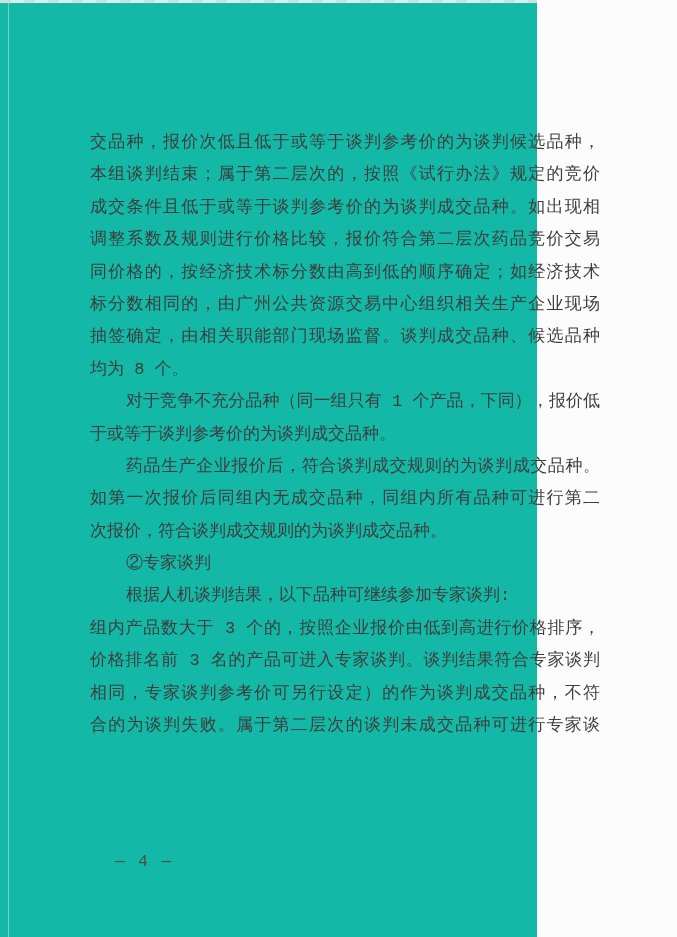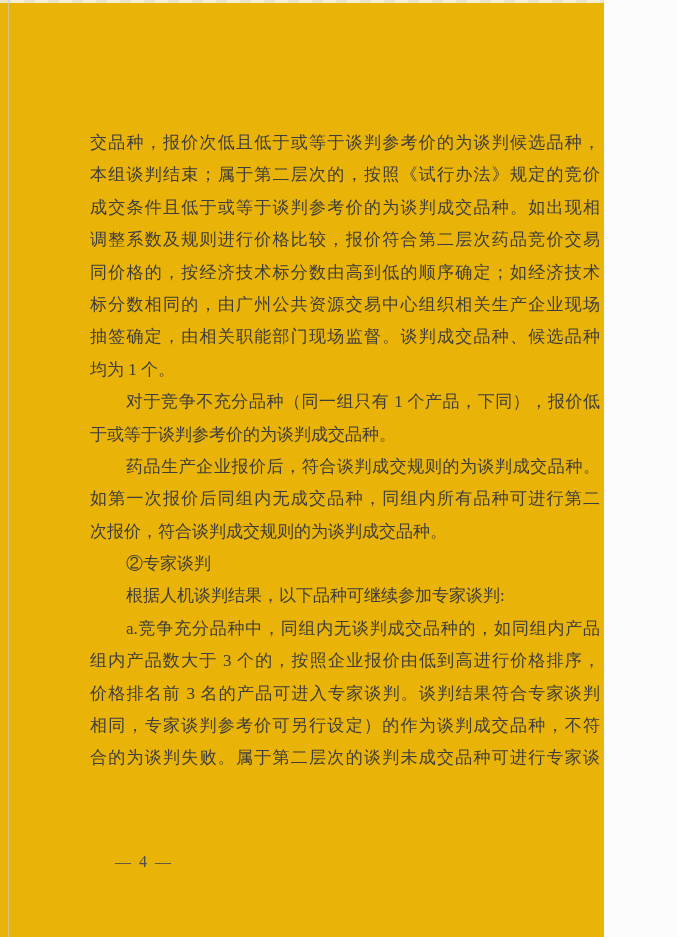--- a/index.html
+++ b/index.html
@@ -6,23 +6,24 @@
     margin: 0;
     padding: 0;
     width: 677px;
     height: 937px;
     overflow: hidden;
     background: #fcfcfc;
     font-family: "Liberation Serif", "DejaVu Serif", serif;
   }
   .page {
     position: relative;
-    width: 604px;
+    width: 537px;
     height: 937px;
-    background: #eab308;
+    background: #14b8a6;
+    font-family: Liberation Mono, monospace;
   }
   
   .scan-edge-top {
     position: absolute;
     left: 0; top: 0;
     width: 100%; height: 3px;
     background: repeating-linear-gradient(90deg, #e9ecec 0 11px, #f8f9f9 11px 24px);
     opacity: .85;
   }
   .scan-edge-left {
@@ -71,29 +72,28 @@
   <div class="scan-edge-left"></div>
 
   <div class="text-block">
     <div class="line j">交品种，报价次低且低于或等于谈判参考价的为谈判候选品种，</div>
     <div class="line j">本组谈判结束；属于第二层次的，按照《试行办法》规定的竞价</div>
     <div class="line j">成交条件且低于或等于谈判参考价的为谈判成交品种。如出现相</div>
     <div class="line j">调整系数及规则进行价格比较，报价符合第二层次药品竞价交易</div>
     <div class="line j">同价格的，按经济技术标分数由高到低的顺序确定；如经济技术</div>
     <div class="line j">标分数相同的，由广州公共资源交易中心组织相关生产企业现场</div>
     <div class="line j">抽签确定，由相关职能部门现场监督。谈判成交品种、候选品种</div>
-    <div class="line">均为 1 个。</div>
+    <div class="line">均为 8 个。</div>
     <div class="line j indent">对于竞争不充分品种（同一组只有 1 个产品，下同），报价低</div>
     <div class="line">于或等于谈判参考价的为谈判成交品种。</div>
     <div class="line j indent">药品生产企业报价后，符合谈判成交规则的为谈判成交品种。</div>
     <div class="line j">如第一次报价后同组内无成交品种，同组内所有品种可进行第二</div>
     <div class="line">次报价，符合谈判成交规则的为谈判成交品种。</div>
     <div class="line indent">②专家谈判</div>
     <div class="line indent">根据人机谈判结果，以下品种可继续参加专家谈判:</div>
-    <div class="line j indent">a.竞争充分品种中，同组内无谈判成交品种的，如同组内产品</div>
     <div class="line j">组内产品数大于 3 个的，按照企业报价由低到高进行价格排序，</div>
     <div class="line j">价格排名前 3 名的产品可进入专家谈判。谈判结果符合专家谈判</div>
     <div class="line j">相同，专家谈判参考价可另行设定）的作为谈判成交品种，不符</div>
     <div class="line j">合的为谈判失败。属于第二层次的谈判未成交品种可进行专家谈</div>
   </div>
 
   <div class="footer">— 4 —</div>
 </div>
 
 </body></html>

